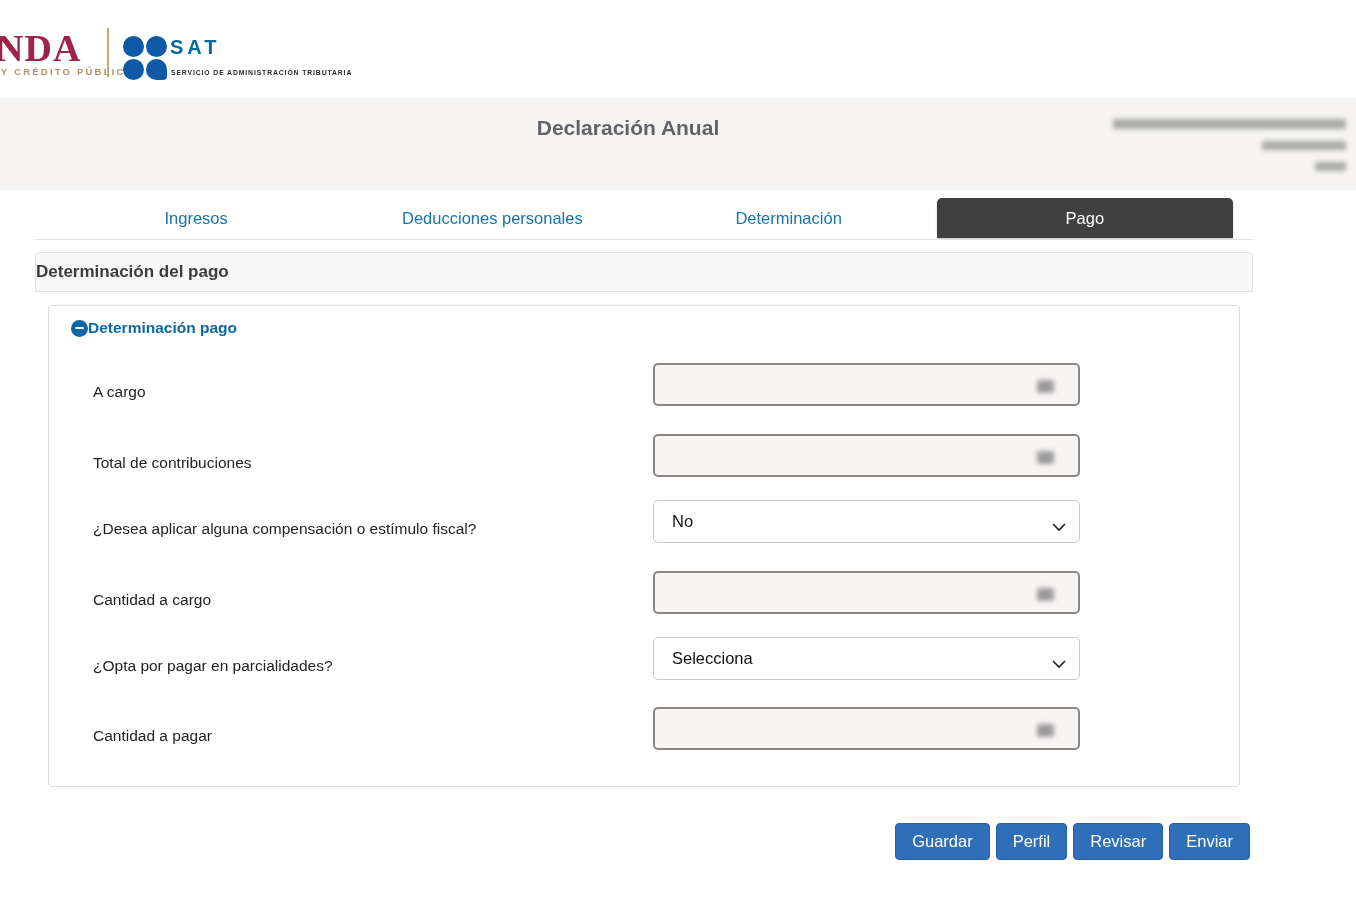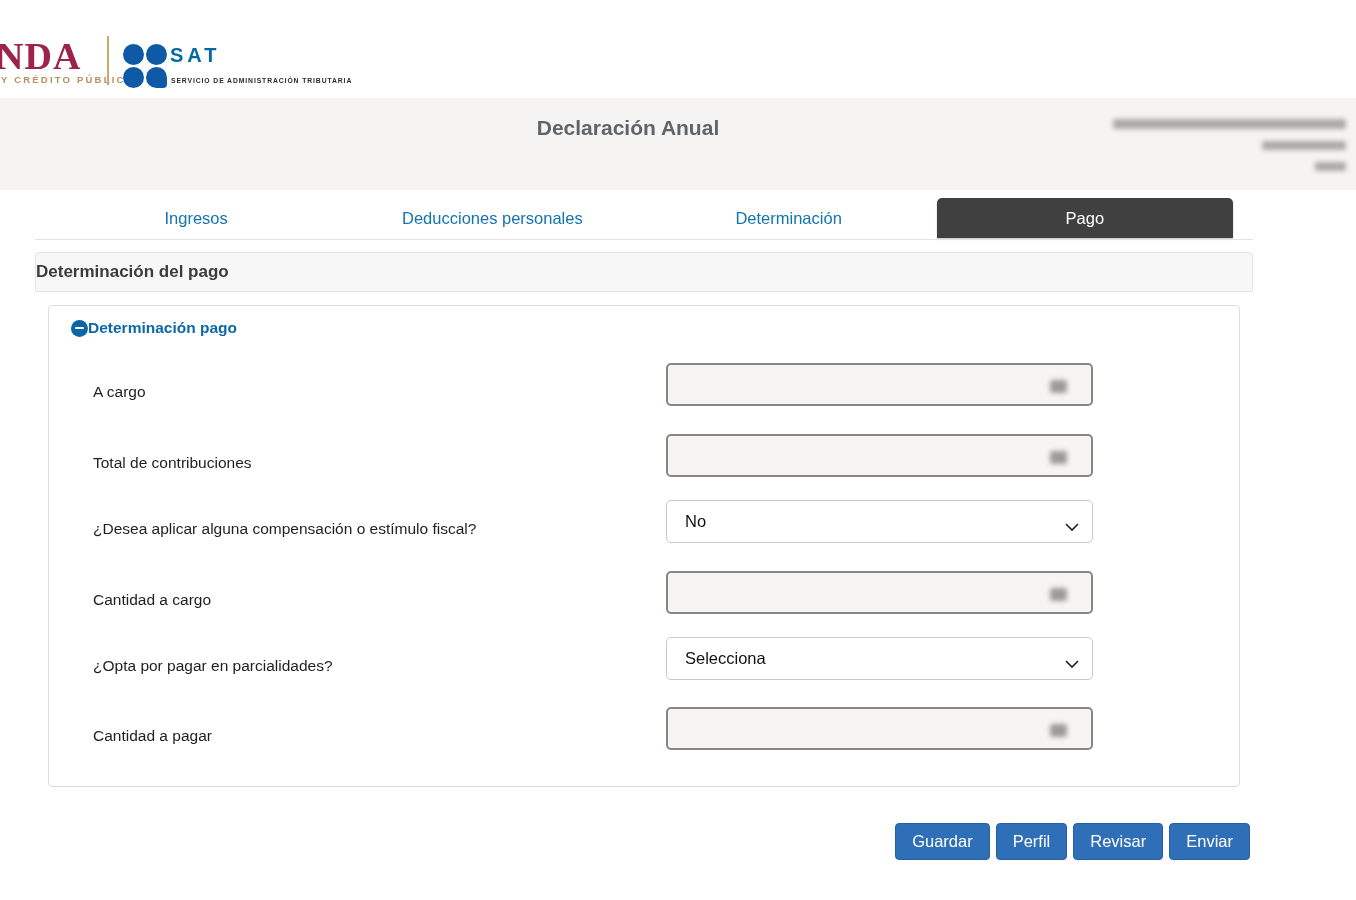--- a/index.html
+++ b/index.html
@@ -1,20 +1,20 @@
 <!DOCTYPE html>
 <html><head>
 <meta charset="utf-8">
 <style>
   html,body{margin:0;padding:0;}
   body{font-family:"Liberation Sans", sans-serif; background:#ffffff;}
   .screen{position:relative;width:1356px;height:900px;overflow:hidden;background:#ffffff;}
 
   
-  .logo-band{position:absolute;left:0;top:8px;width:1356px;height:98px;background:#ffffff;}
+  .logo-band{position:absolute;left:0;top:0;width:1356px;height:98px;background:#ffffff;}
   .hacienda-word{position:absolute;left:-4px;top:26px;font-family:"Liberation Serif",serif;
     font-weight:bold;font-size:38px;color:#9d2449;letter-spacing:1px;}
   .hacienda-sub{position:absolute;left:1px;top:66px;font-size:9.5px;font-weight:bold;
     letter-spacing:2.2px;color:#b5905c;}
   .logo-divider{position:absolute;left:107px;top:28px;width:2px;height:49px;background:#c9a96e;}
   .sat-grid{position:absolute;left:123px;top:36px;width:46px;height:46px;}
   .sat-dot{position:absolute;width:21px;height:21px;background:#0e5aa7;border-radius:50%;}
   .sat-dot.tl{left:0;top:0;}
   .sat-dot.tr{left:23px;top:0;}
   .sat-dot.bl{left:0;top:23px;}
@@ -50,21 +50,21 @@
     border:1px solid #dcdcdc;border-radius:4px;box-sizing:border-box;}
   .panel-header{position:absolute;left:22px;top:13px;display:flex;align-items:center;cursor:pointer;}
   .minus-circle{width:17px;height:17px;border-radius:50%;background:#0a66a5;position:relative;}
   .minus-circle::after{content:"";position:absolute;left:4px;top:7.2px;width:9px;height:2.6px;
     background:#ffffff;border-radius:1px;}
   .panel-title{font-size:15.5px;font-weight:bold;color:#0d68a8;}
 
   
   .form-row{position:absolute;left:0;width:100%;height:43px;}
   .field-label{position:absolute;left:44px;bottom:5px;font-size:15.5px;color:#1f1f1f;}
-  .field-box{position:absolute;left:617px;top:0;width:427px;height:43px;box-sizing:border-box;}
+  .field-box{position:absolute;left:604px;top:0;width:427px;height:43px;box-sizing:border-box;}
   .field-box.readonly{background:#f7f5f4;border:2px solid #8a8683;border-radius:5px;}
   .redacted-value{position:absolute;right:24px;top:15px;width:17px;height:13px;background:#5f5f5f;
     border-radius:2px;filter:blur(2.5px);opacity:.6;}
   .field-box.select{background:#ffffff;border:1px solid #c9c9c9;border-radius:5px;cursor:pointer;}
   .select-value{position:absolute;left:18px;top:0;line-height:41px;font-size:16.5px;color:#111111;}
   .chevron{position:absolute;right:13px;top:17px;}
 
   
   .actions{position:absolute;top:823px;right:106px;display:flex;gap:6px;}
   .btn{height:37px;line-height:35px;padding:0 16px;background:#2e6fb7;border:1px solid #28619f;

